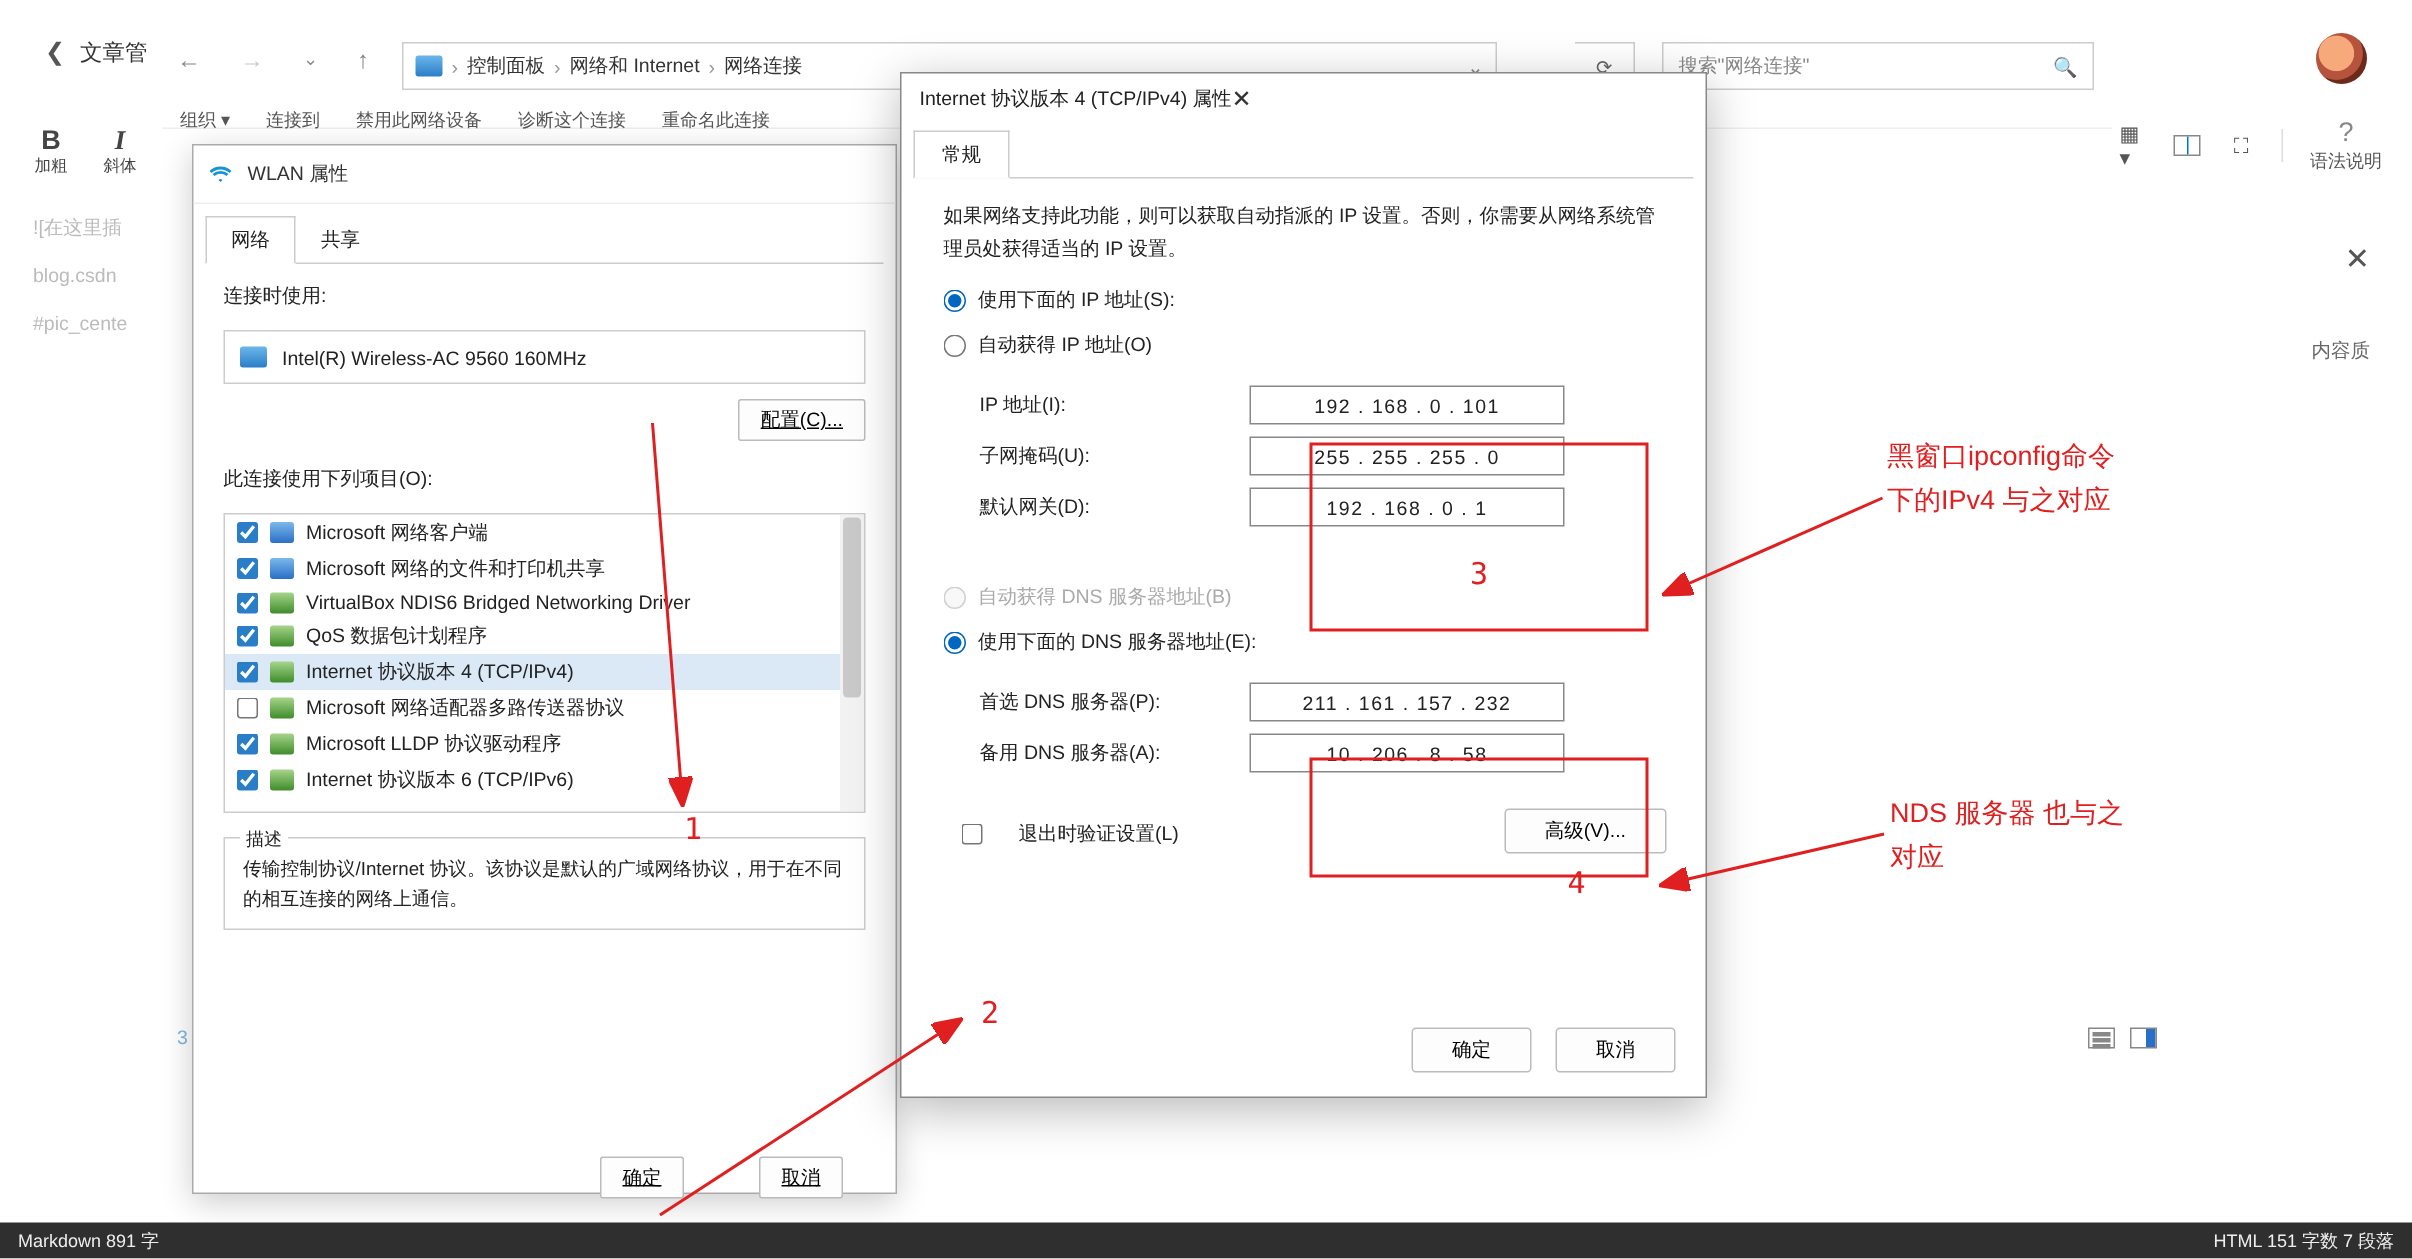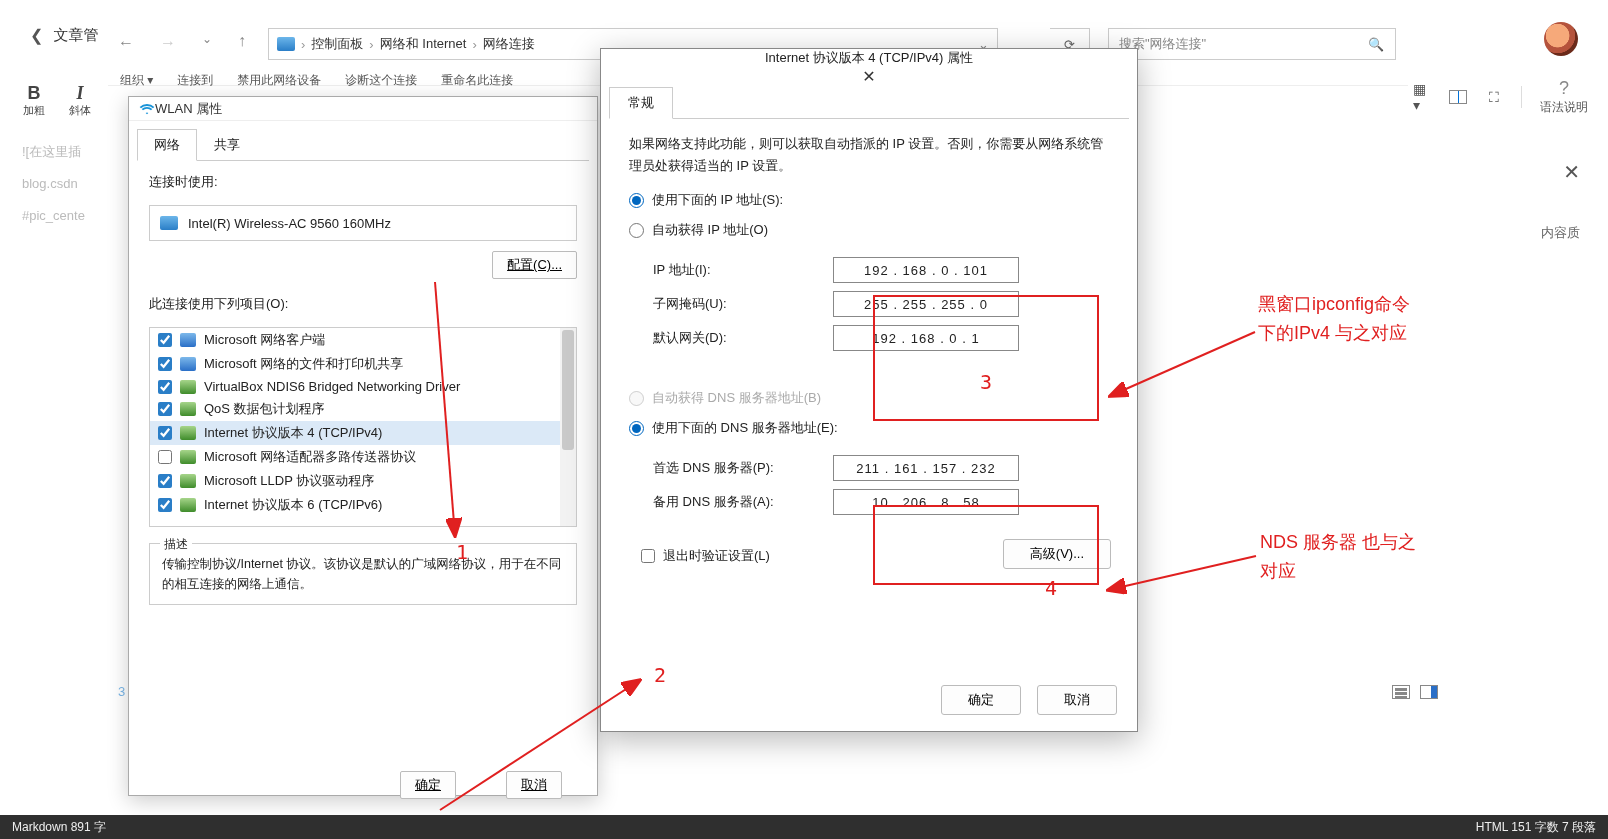--- a/index.html
+++ b/index.html
@@ -32,21 +32,21 @@
 .explorer { position: absolute; left: 108px; top: 12px; width: 1300px; height: 74px; background: #fff; border-bottom: 1px solid #eee; }
 .explorer .navbtns { position: absolute; left: 10px; top: 20px; display: flex; gap: 26px; font-size: 16px; color: #888; }
 .explorer .crumb { position: absolute; left: 160px; top: 16px; width: 730px; height: 32px; border: 1px solid #ccc; display: flex; align-items: center; padding: 0 8px; gap: 6px; font-size: 13px; color: #333; }
 .explorer .crumb .sep { color: #999; }
 .explorer .refresh { position: absolute; left: 942px; top: 16px; width: 40px; height: 32px; border: 1px solid #ccc; border-left: none; display: flex; align-items: center; justify-content: center; color: #666; }
 .explorer .search { position: absolute; left: 1000px; top: 16px; width: 288px; height: 32px; border: 1px solid #ccc; display: flex; align-items: center; padding: 0 10px; color: #888; justify-content: space-between; }
 .explorer .cmdrow { position: absolute; left: 12px; top: 60px; font-size: 12px; color: #555; display: flex; gap: 24px; }
 
 
 .wlan-win { position: absolute; left: 128px; top: 96px; width: 470px; height: 700px; background: #fff; border: 1px solid #aaa; box-shadow: 0 5px 20px rgba(0,0,0,.2); }
-.wlan-win .titlebar { height: 24px; display: flex; align-items: center; padding: 0 10px; gap: 0; font-size: 13px; color: #333; border-bottom: 1px solid #eee; }
+.wlan-win .titlebar { height: 39px; display: flex; align-items: center; padding: 0 10px; gap: 10px; font-size: 13px; color: #333; border-bottom: 1px solid #eee; }
 .wifi-icon { width: 16px; height: 16px; color: #1893d8; }
 .tabs { display: flex; padding: 8px 8px 0 8px; gap: 0; }
 .tab { padding: 6px 16px; font-size: 13px; border: 1px solid transparent; cursor: pointer; }
 .tab.active { border: 1px solid #ccc; border-bottom: 1px solid #fff; background: #fff; position: relative; z-index: 2; }
 .tabline { border-top: 1px solid #ccc; margin: -1px 8px 0 8px; }
 .sect { padding: 12px 20px 8px 20px; font-size: 13px; }
 .adapter-box { margin: 6px 20px 0 20px; border: 1px solid #ccc; height: 36px; display: flex; align-items: center; padding: 0 10px; gap: 10px; }
 .net-icon { width: 18px; height: 14px; background: linear-gradient(#6cb6ea,#2a7ec7); border-radius: 2px; position: relative; }
 .cfg-row { display: flex; justify-content: flex-end; padding: 10px 20px 0 0; }
 .btn { border: 1px solid #bbb; background: #fdfdfd; padding: 4px 14px; font-size: 13px; cursor: pointer; border-radius: 2px; text-decoration: underline; }
@@ -58,36 +58,36 @@
 .protorow.sel { background: #dbe9f7; }
 .cb { width: 14px; height: 14px; accent-color: #2a7ec7; }
 .picon { width: 16px; height: 14px; background: linear-gradient(#a6d58a,#3f8c2b); border-radius: 2px; display:inline-block; }
 .picon.blue { background: linear-gradient(#7cb8ea,#2a6fc7); }
 .btnrow3 { display: flex; gap: 20px; justify-content: center; padding: 18px 0 0 0; }
 .desc { margin: 16px 20px 0 20px; border: 1px solid #ccc; padding: 10px 12px; font-size: 12.5px; line-height: 1.6; position: relative; }
 .desc .lbl { position: absolute; top: -9px; left: 10px; background: #fff; padding: 0 4px; font-size: 12px; }
 
 
 .ipv4-win { position: absolute; left: 600px; top: 48px; width: 538px; height: 684px; background: #fff; border: 1px solid #888; box-shadow: 0 8px 30px rgba(0,0,0,.28); }
-.ipv4-win .titlebar2 { height: 34px; display: flex; align-items: center; justify-content: space-between; padding: 0 12px; font-size: 13px; flex-direction: column; }
+.ipv4-win .titlebar2 { height: 34px; display: flex; align-items: center; padding: 0 12px; font-size: 13px; }
 .close-x { font-size: 16px; color: #333; cursor: pointer; }
 .tabs2 { display: flex; padding: 4px 8px 0 8px; }
 .tab2 { padding: 6px 18px; border: 1px solid #ccc; border-bottom: 1px solid #fff; font-size: 13px; position: relative; z-index: 2; background: #fff; }
 .tabline2 { border-top: 1px solid #ccc; margin: -1px 8px 0 8px; }
 .intro { padding: 14px 28px 8px 28px; font-size: 13px; line-height: 1.7; }
 .radio-row { display: flex; align-items: center; gap: 8px; padding: 6px 28px; font-size: 13px; }
 input[type=radio] { accent-color: #0067c0; width: 15px; height: 15px; }
 .radio-row.dis { color: #aaa; }
 .ipgrid { padding: 4px 18px 10px 52px; }
 .iprow { display: flex; align-items: center; margin: 8px 0; }
 .iprow label { width: 180px; font-size: 13px; }
-.ipbox { width: 186px; height: 26px; border: 1px solid #888; display: flex; align-items: center; justify-content: center; font-size: 13px; letter-spacing: 1px; background: #fff; }
+.ipbox { width: 210px; height: 26px; border: 1px solid #888; display: flex; align-items: center; justify-content: center; font-size: 13px; letter-spacing: 1px; background: #fff; }
 .red-box { position: absolute; border: 2px solid #e02020; pointer-events: none; }
 .red-num { position: absolute; color: #e02020; font-size: 20px; font-family: Consolas, monospace; }
-.checkrow { display: flex; align-items: center; gap: 8px; padding: 14px 28px 0 40px; font-size: 13px; }
+.checkrow { display: flex; align-items: center; gap: 24px; padding: 14px 28px 0 40px; font-size: 13px; }
 .adv-row { display: flex; justify-content: flex-end; padding: 0 26px; margin-top: -26px; }
 .dlg-btns { position: absolute; right: 20px; bottom: 16px; display: flex; gap: 16px; }
 .btn2 { border: 1px solid #bbb; background: #fdfdfd; padding: 5px 26px; font-size: 13px; border-radius: 3px; cursor: pointer; }
 
 
 .anno { position: absolute; color: #e02020; font-size: 18px; line-height: 1.6; }
 .red-arrow { position: absolute; stroke: #e02020; fill: #e02020; }
 
 
 .statusbar { position: absolute; left: 0; right: 0; bottom: 0; height: 24px; background: #2f2f2f; color: #eee; font-size: 12px; display: flex; align-items: center; padding: 0 12px; justify-content: space-between; }

